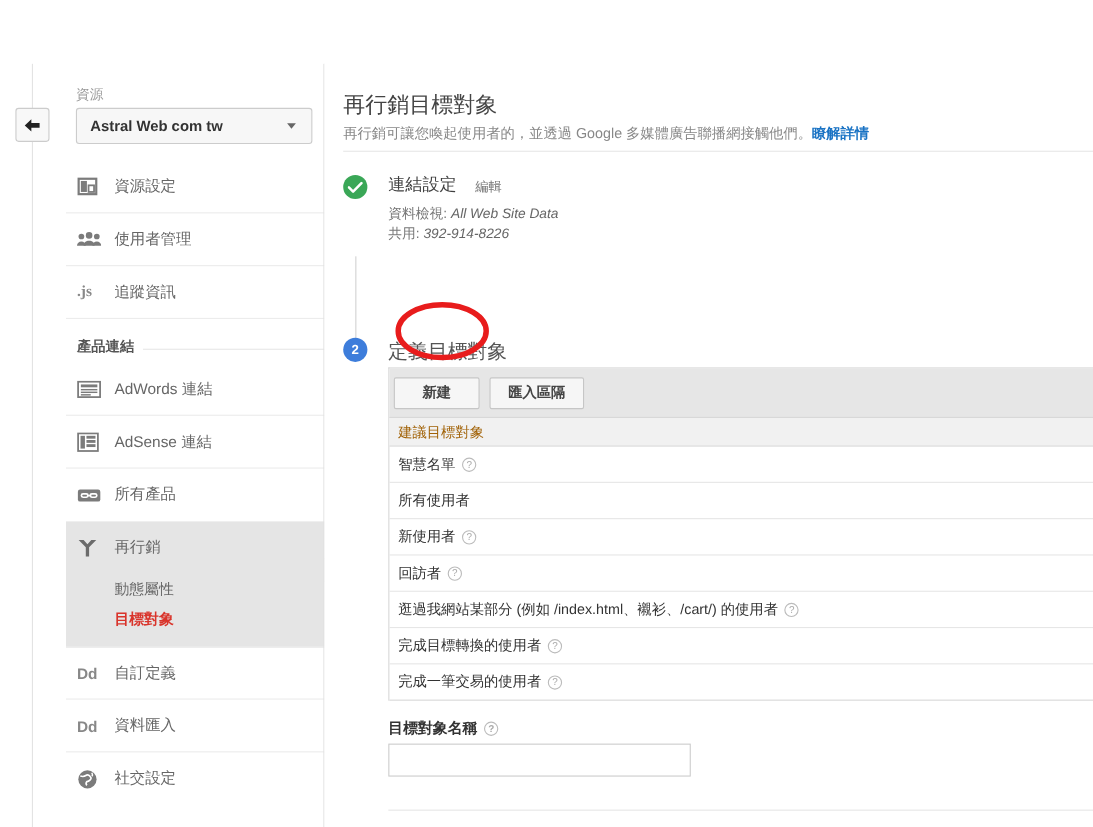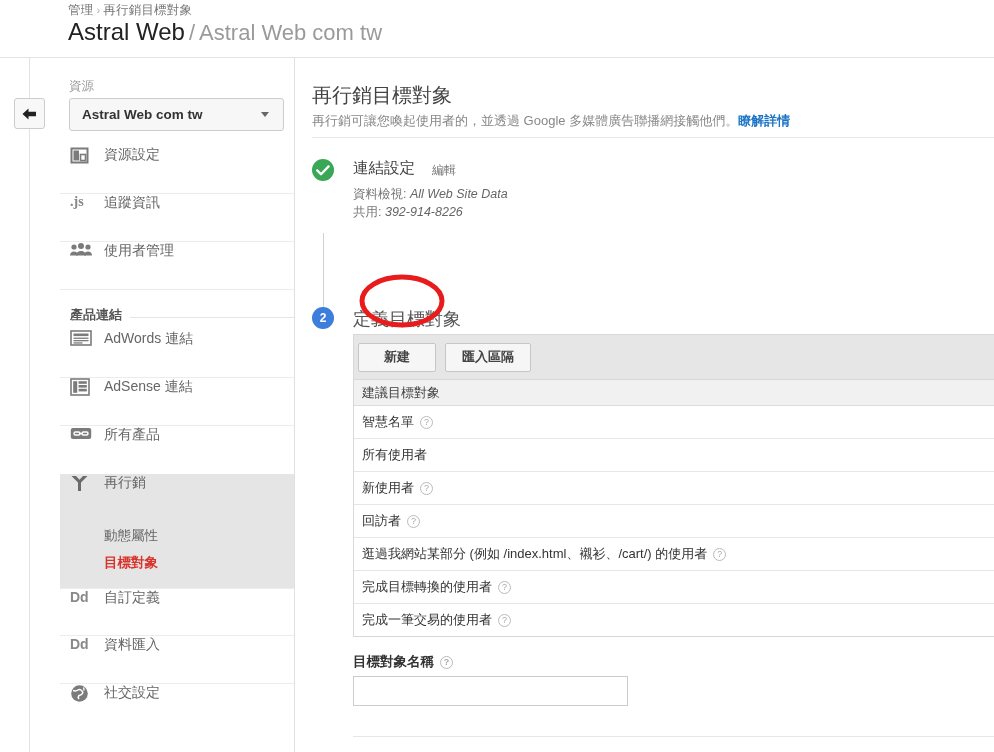--- a/index.html
+++ b/index.html
@@ -42,21 +42,21 @@
   .prop-select {
     position:absolute; left:9px; top:40px; width:215px; height:33px;
     background:#f7f7f7; border:1px solid #ccc; border-radius:3px;
     display:flex; align-items:center; cursor:pointer;
   }
   .prop-select .val { font-size:13.5px; color:#333; font-weight:700; padding-left:12px; flex:1; }
   .caret { width:0;height:0;border-left:4.5px solid transparent;border-right:4.5px solid transparent;border-top:5px solid #666; margin-right:14px; }
 
   .nav { position:absolute; left:0; top:88px; width:235px; }
   .nav-item {
-    position:relative; height:48px; display:flex; align-items:flex-start;
+    position:relative; height:48px; display:flex; align-items:center;
     border-bottom:1px solid #ececec; cursor:pointer; padding-left:10px;
   }
   .nav-item.no-border { border-bottom:none; }
   .nav-ico { width:34px; display:flex; align-items:center; justify-content:flex-start; color:#777; flex:none; }
   .nav-ico svg { display:block; }
   .nav-ico .txt-ico { font-size:14px; color:#888; font-weight:700; font-family:"Liberation Serif", serif; }
   .nav-ico .txt-dd { font-size:14px; color:#888; font-weight:700; }
   .nav-label { font-size:14px; color:#666; }
 
   .group-head {
@@ -97,50 +97,41 @@
 
   
   .card { position:absolute; left:58px; top:276px; width:641px; border:1px solid #d8d8d8; border-right:none; border-bottom:none; }
   .card-toolbar { height:45px; background:#e6e6e6; border-bottom:1px solid #d8d8d8; display:flex; align-items:center; padding-left:4px; }
   .tb-btn {
     height:29px; min-width:78px; padding:0 16px; background:#f6f6f6;
     border:1px solid #c6c6c6; border-radius:2px; font-size:13px; color:#444; font-weight:700;
     display:flex; align-items:center; justify-content:center; cursor:pointer; margin-right:9px;
   }
   .tbl-subhead { height:26px; background:#f1f1f1; border-bottom:1px solid #dcdcdc; display:flex; align-items:center; padding-left:8px;
-    font-size:13px; color:#404040; }
+    font-size:13px; color:#a16207; }
   .tbl-row { height:33px; border-bottom:1px solid #e6e6e6; display:flex; align-items:center; padding-left:8px;
     font-size:13px; color:#333; cursor:pointer; }
   .tbl-row:last-child { border-bottom:1px solid #d8d8d8; }
   .helpico { display:inline-flex; align-items:center; justify-content:center;
     width:13px;height:13px;border-radius:50%;border:1px solid #bbb;color:#aaa;font-size:9px; margin-left:6px; flex:none; }
 
   
   .field-label { position:absolute; left:58px; top:595px; font-size:13.5px; color:#333; font-weight:700; display:flex; align-items:center; }
   .name-input { position:absolute; left:58px; top:618px; width:275px; height:30px; border:1px solid #ccc; background:#fff;
     font-family:"Liberation Sans", sans-serif; font-size:13px; padding:0 7px; color:#333; }
   .bottom-rule { position:absolute; left:58px; top:678px; width:641px; height:1px; background:#e6e6e6; }
 
   
   .annot { position:absolute; left:358px; top:273px; width:88px; height:56px; pointer-events:none; }
 </style>
 </head>
 <body>
 
 <div id="app">
 
-  <div class="header">
-    <div class="breadcrumb">
-      <span>管理</span><span class="sep">›</span><span>再行銷目標對象</span>
-    </div>
-    <div class="title-row">
-      <span class="title-main">Astral Web</span><span class="title-slash">/</span><span class="title-sub">Astral Web com tw</span>
-    </div>
-    <div class="header-rule"></div>
-  </div>
 
   <div class="back-rail"></div>
   <div class="back-btn">
     <span>
       <svg width="17" height="14" viewBox="0 0 17 14">
           <path d="M7.5 1.5 L1.5 7 L7.5 12.5 L7.5 9.2 L15 9.2 L15 4.8 L7.5 4.8 Z" fill="#222"></path>
         </svg>
     </span>
   </div>
 
@@ -159,37 +150,37 @@
               <rect x="1.5" y="2.5" width="16" height="14" fill="none" stroke="#7b7b7b" stroke-width="2"></rect>
               <rect x="3.5" y="4.5" width="5.5" height="10" fill="#7b7b7b"></rect>
               <rect x="10.5" y="8.5" width="5" height="6" fill="none" stroke="#7b7b7b" stroke-width="1.6"></rect>
             </svg>
         </span>
         <span class="nav-label">資源設定</span>
       </div>
 
       <div class="nav-item">
         <span class="nav-ico">
-            <span class="txt-ico">.js</span>
-          </span>
-        <span class="nav-label">追蹤資訊</span>
-      </div>
-
-      <div class="nav-item">
-        <span class="nav-ico">
           <svg width="22" height="16" viewBox="0 0 22 16">
               <circle cx="4" cy="5" r="2.6" fill="#7b7b7b"></circle>
               <circle cx="11" cy="4" r="3" fill="#7b7b7b"></circle>
               <circle cx="18" cy="5" r="2.6" fill="#7b7b7b"></circle>
               <path d="M0 13.5c0-2.6 1.8-4 4-4s4 1.4 4 4z" fill="#7b7b7b"></path>
               <path d="M6 13.5c0-3 2.2-4.6 5-4.6s5 1.6 5 4.6z" fill="#7b7b7b"></path>
               <path d="M14 13.5c0-2.6 1.8-4 4-4s4 1.4 4 4z" fill="#7b7b7b"></path>
             </svg>
         </span>
         <span class="nav-label">使用者管理</span>
+      </div>
+
+      <div class="nav-item">
+        <span class="nav-ico">
+            <span class="txt-ico">.js</span>
+          </span>
+        <span class="nav-label">追蹤資訊</span>
       </div>
 
       <div class="group-head">
         <span>產品連結</span>
         <span class="hr"></span>
       </div>
 
       <div class="nav-item">
         <span class="nav-ico">
           <svg width="22" height="16" viewBox="0 0 22 16">

